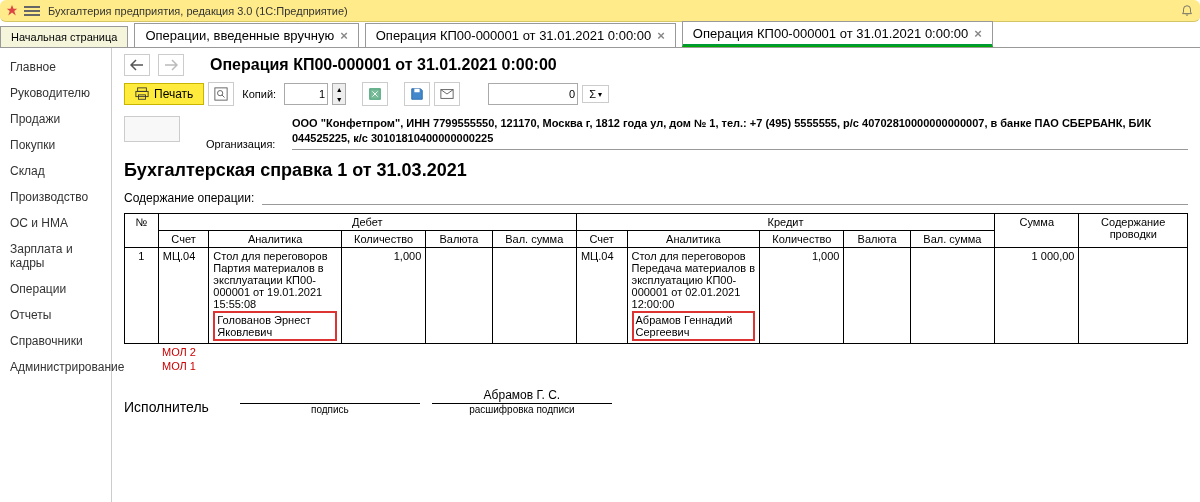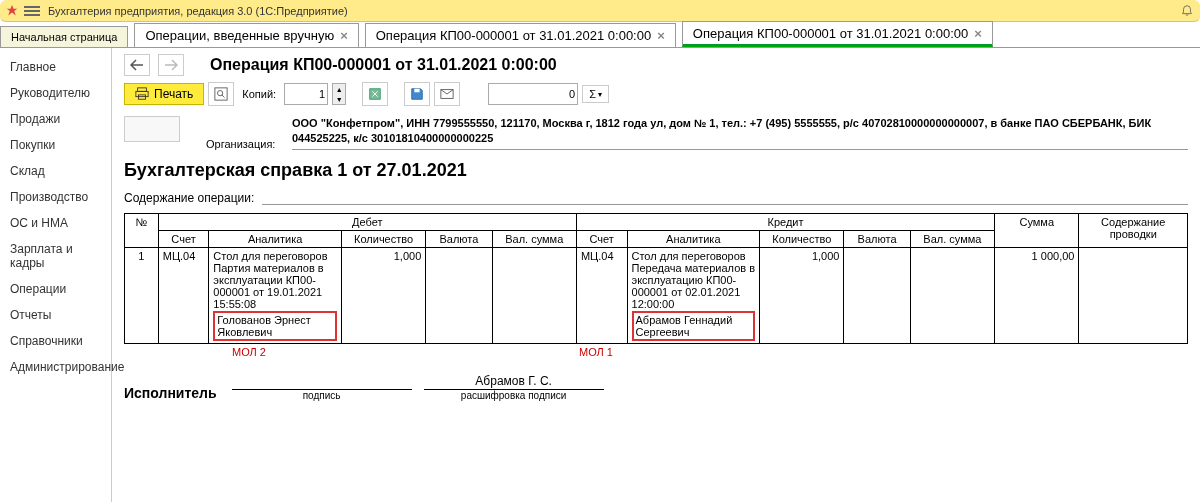--- a/index.html
+++ b/index.html
@@ -51,21 +51,21 @@
 table.grid { border-collapse: collapse; width: 100%; font-size: 11px; }
 table.grid th, table.grid td { border: 1px solid #000; padding: 2px 4px; vertical-align: top; }
 table.grid th { font-weight: normal; text-align: center; background: #fff; }
 .num-cell { text-align: right; }
 .ctr { text-align: center; }
 
 .red-box { border: 2px solid #d33; padding: 1px 2px; margin-top: 1px; }
 .red-label { color: #c00; font-size: 11px; text-align: center; margin-top: 2px; }
 
 .exec-row { display:flex; align-items:flex-end; gap: 12px; margin-top: 16px; font-size: 12px; }
-.exec-title { font-weight: bold; font-size: 14px; margin-right: 3px; }
+.exec-title { font-weight: normal; font-size: 14px; margin-right: 19px; }
 .sig-block { text-align:center; }
 .sig-line { border-bottom: 1px solid #000; min-width: 180px; height: 16px; }
 .sig-cap { font-size: 10px; }
 
 svg { display: block; }
 </style>
 </head>
 <body>
 
 <div class="titlebar">
@@ -189,21 +189,21 @@
     </div>
 
     <div class="org-row">
       <div class="org-box"></div>
       <div style="flex:1; display:flex; gap:8px; align-items:flex-end;">
         <div class="org-label">Организация:</div>
         <div class="org-val">ООО "Конфетпром", ИНН 7799555550, 121170, Москва г, 1812 года ул, дом № 1, тел.: +7 (495) 5555555, р/с 40702810000000000007, в банке ПАО СБЕРБАНК, БИК 044525225, к/с 30101810400000000225</div>
       </div>
     </div>
 
-    <div class="doc-heading">Бухгалтерская справка 1 от 27.01.2021</div>
+    <div class="doc-heading">Бухгалтерская справка 1 от 31.03.2021</div>
 
     <div class="field-row">
       <span>Содержание операции:</span>
       <div class="field-line"></div>
     </div>
 
     <table class="grid">
       <thead>
         <tr>
           <th rowspan="2" style="width:28px">№</th>
@@ -245,21 +245,21 @@
           </td>
           <td class="num-cell">1,000</td>
           <td></td>
           <td></td>
           <td class="num-cell">1 000,00</td>
           <td></td>
         </tr>
       </tbody>
     </table>
 
-    <div style="display:flex;">
+    <div style="display:flex;flex-direction:column;">
       <div style="width:28px"></div>
         <div style="width:42px"></div>
       <div style="width:110px" class="red-label">МОЛ 2</div>
       <div style="width:70px"></div>
         <div style="width:55px"></div>
         <div style="width:70px"></div>
         <div style="width:42px"></div>
       <div style="width:110px" class="red-label">МОЛ 1</div>
     </div>
 

